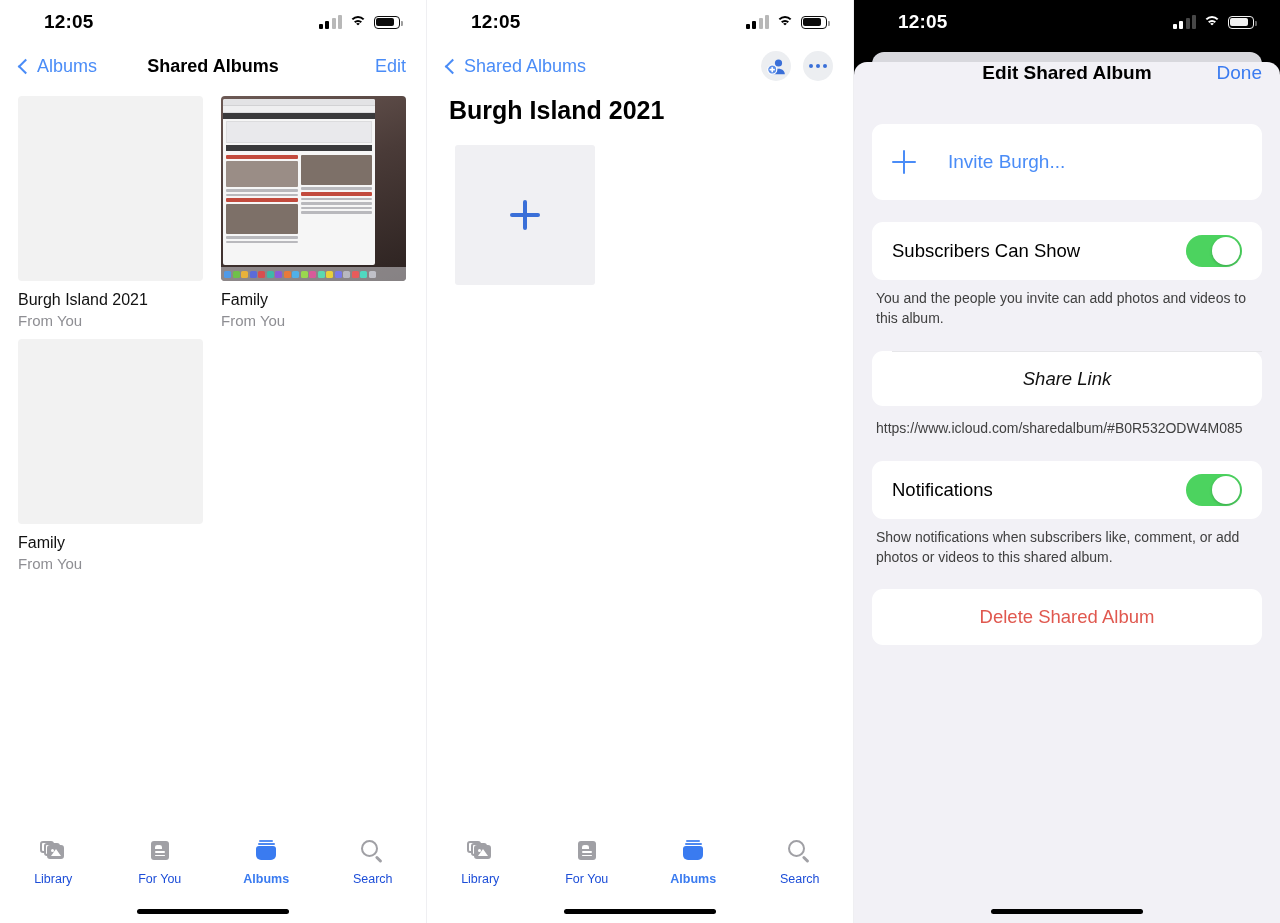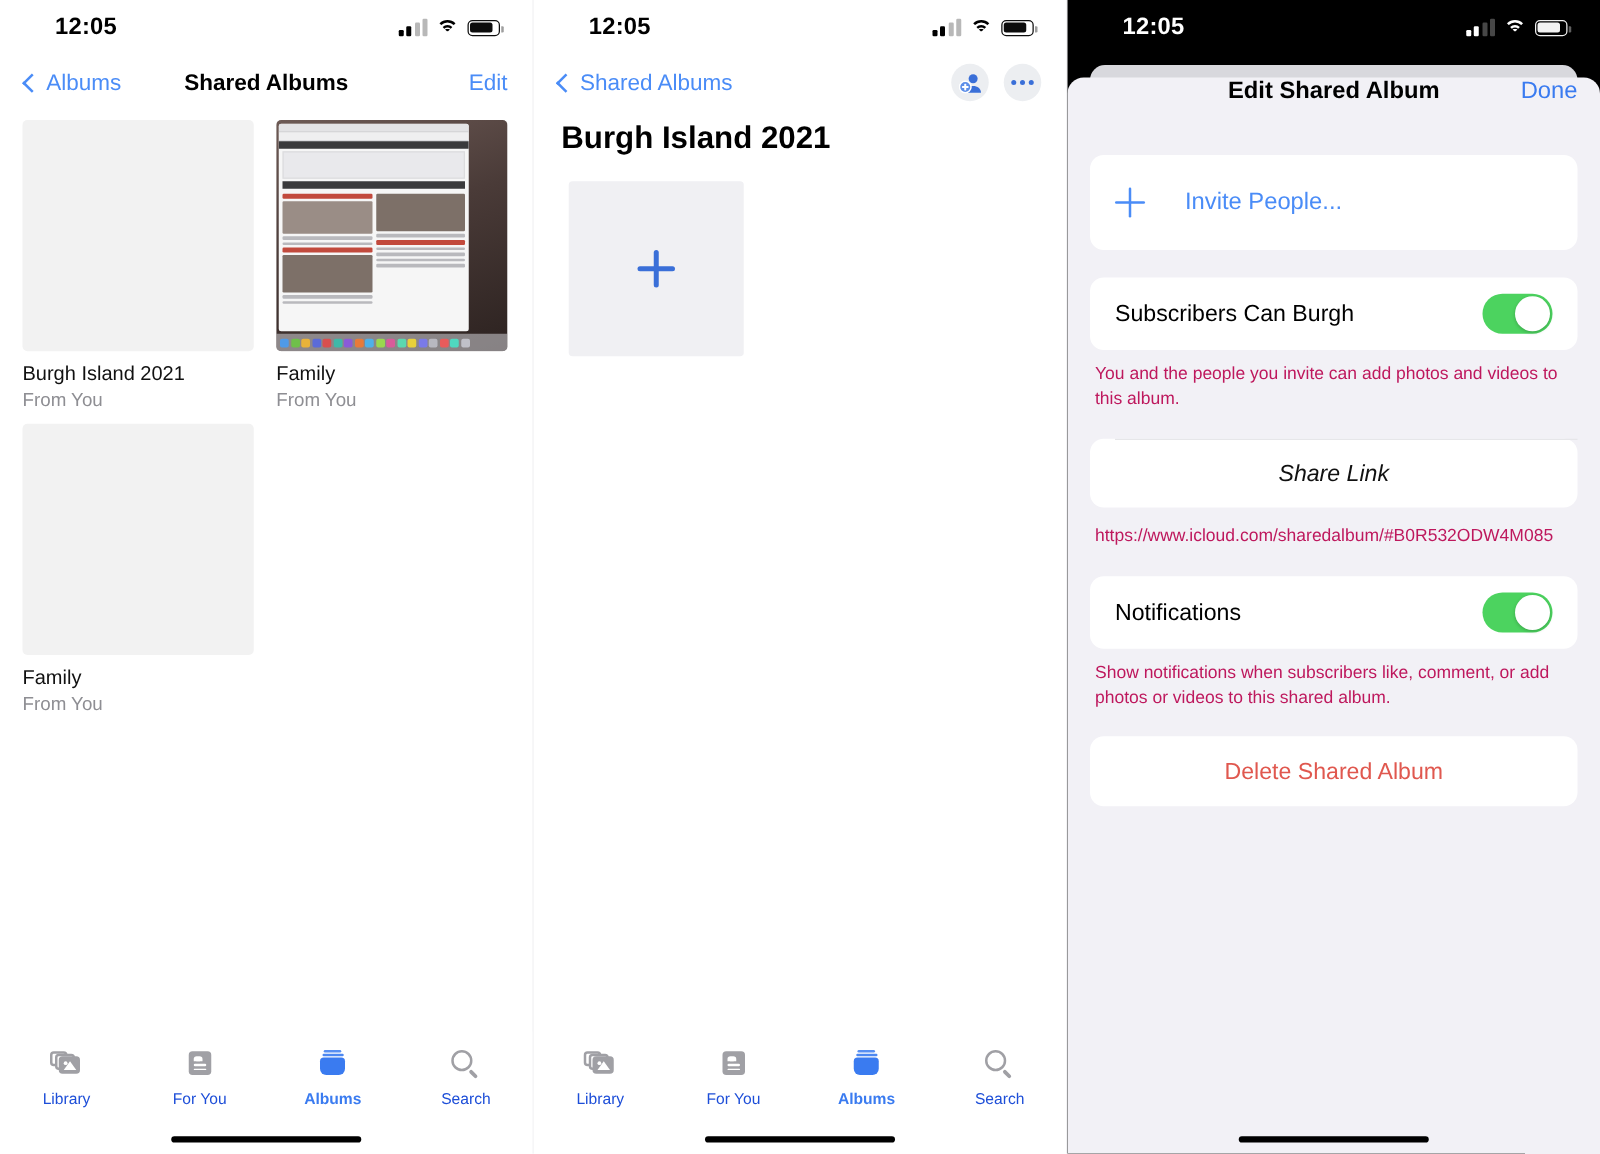--- a/index.html
+++ b/index.html
@@ -163,21 +163,21 @@
   .invite-row { min-height: 76px; gap: 32px; cursor: pointer; }
   .plus-sm { position:relative; width:24px; height:24px; }
   .plus-sm::before, .plus-sm::after { content:""; position:absolute; background:#4a8cf7; border-radius:1px; }
   .plus-sm::before { left:0;right:0;top:11px;height:2.4px;}
   .plus-sm::after { top:0;bottom:0;left:11px;width:2.4px;}
   .invite-label { font-size: 19px; color: #4a8cf7; }
   .toggle { margin-left:auto; width:56px; height:32px; border-radius:17px; background:#4cd35f; position:relative; cursor:pointer; }
   .toggle i { position:absolute; top:2px; right:2px; width:28px; height:28px; border-radius:50%; background:#fff; box-shadow:0 1px 3px rgba(0,0,0,.22); }
   .share-row { justify-content:center; min-height:54px; cursor:pointer; }
   .share-label { font-size:18.5px; color:#111;font-style:italic; }
-  .footnote { font-size:14px; color:#be185d; line-height:1.42; padding: 9px 22px 0; }
+  .footnote { font-size:14px; color:#404040; line-height:1.42; padding: 9px 22px 0; }
   .footnote.url { padding-top: 13px; }
   .gap { height: 22px; }
   .delete-row { justify-content:center; min-height:56px; cursor:pointer; }
   .delete-label { font-size:18.5px; color:#e0584f; }
 </style>
 </head>
 <body>
 
 <div class="screens">
 
@@ -431,29 +431,29 @@
 
     <div class="sheet">
       <div class="sheet-head">
         <div class="sheet-title">Edit Shared Album</div>
         <div class="sheet-done">Done</div>
       </div>
 
       <div class="card">
         <div class="row invite-row">
           <span class="plus-sm"></span>
-          <span class="invite-label">Invite People...</span>
+          <span class="invite-label">Invite Burgh...</span>
         </div>
       </div>
 
       <div class="gap"></div>
 
       <div class="card">
         <div class="row">
-          <span class="row-label">Subscribers Can Burgh</span>
+          <span class="row-label">Subscribers Can Show</span>
           <span class="toggle">
               <i></i>
             </span>
         </div>
       </div>
       <div class="footnote">You and the people you invite can add photos and videos to this album.</div>
 
       <div class="gap"></div>
 
       <div class="card">

